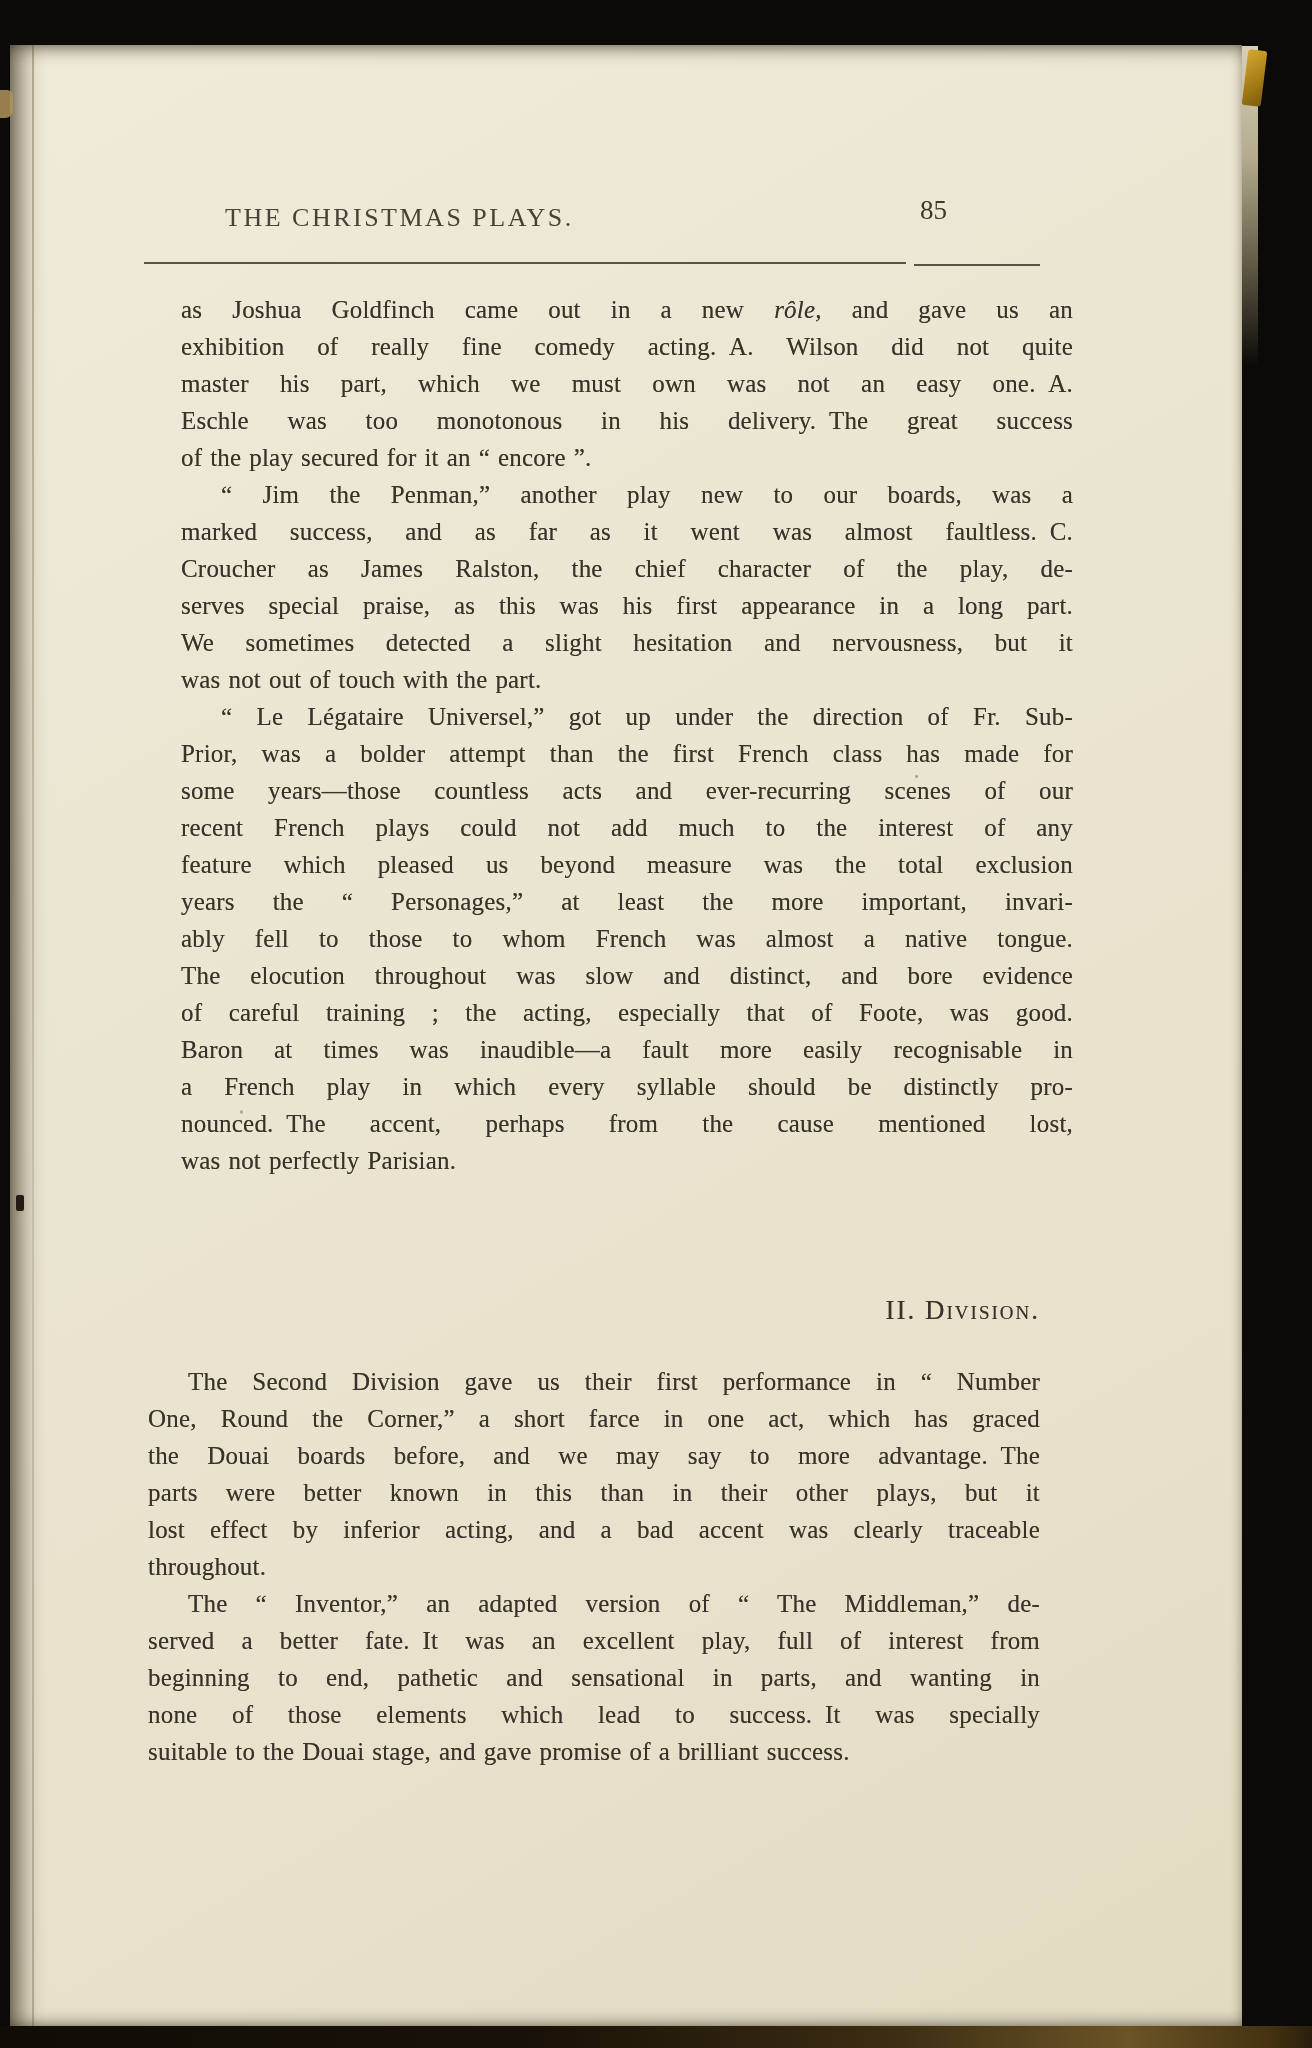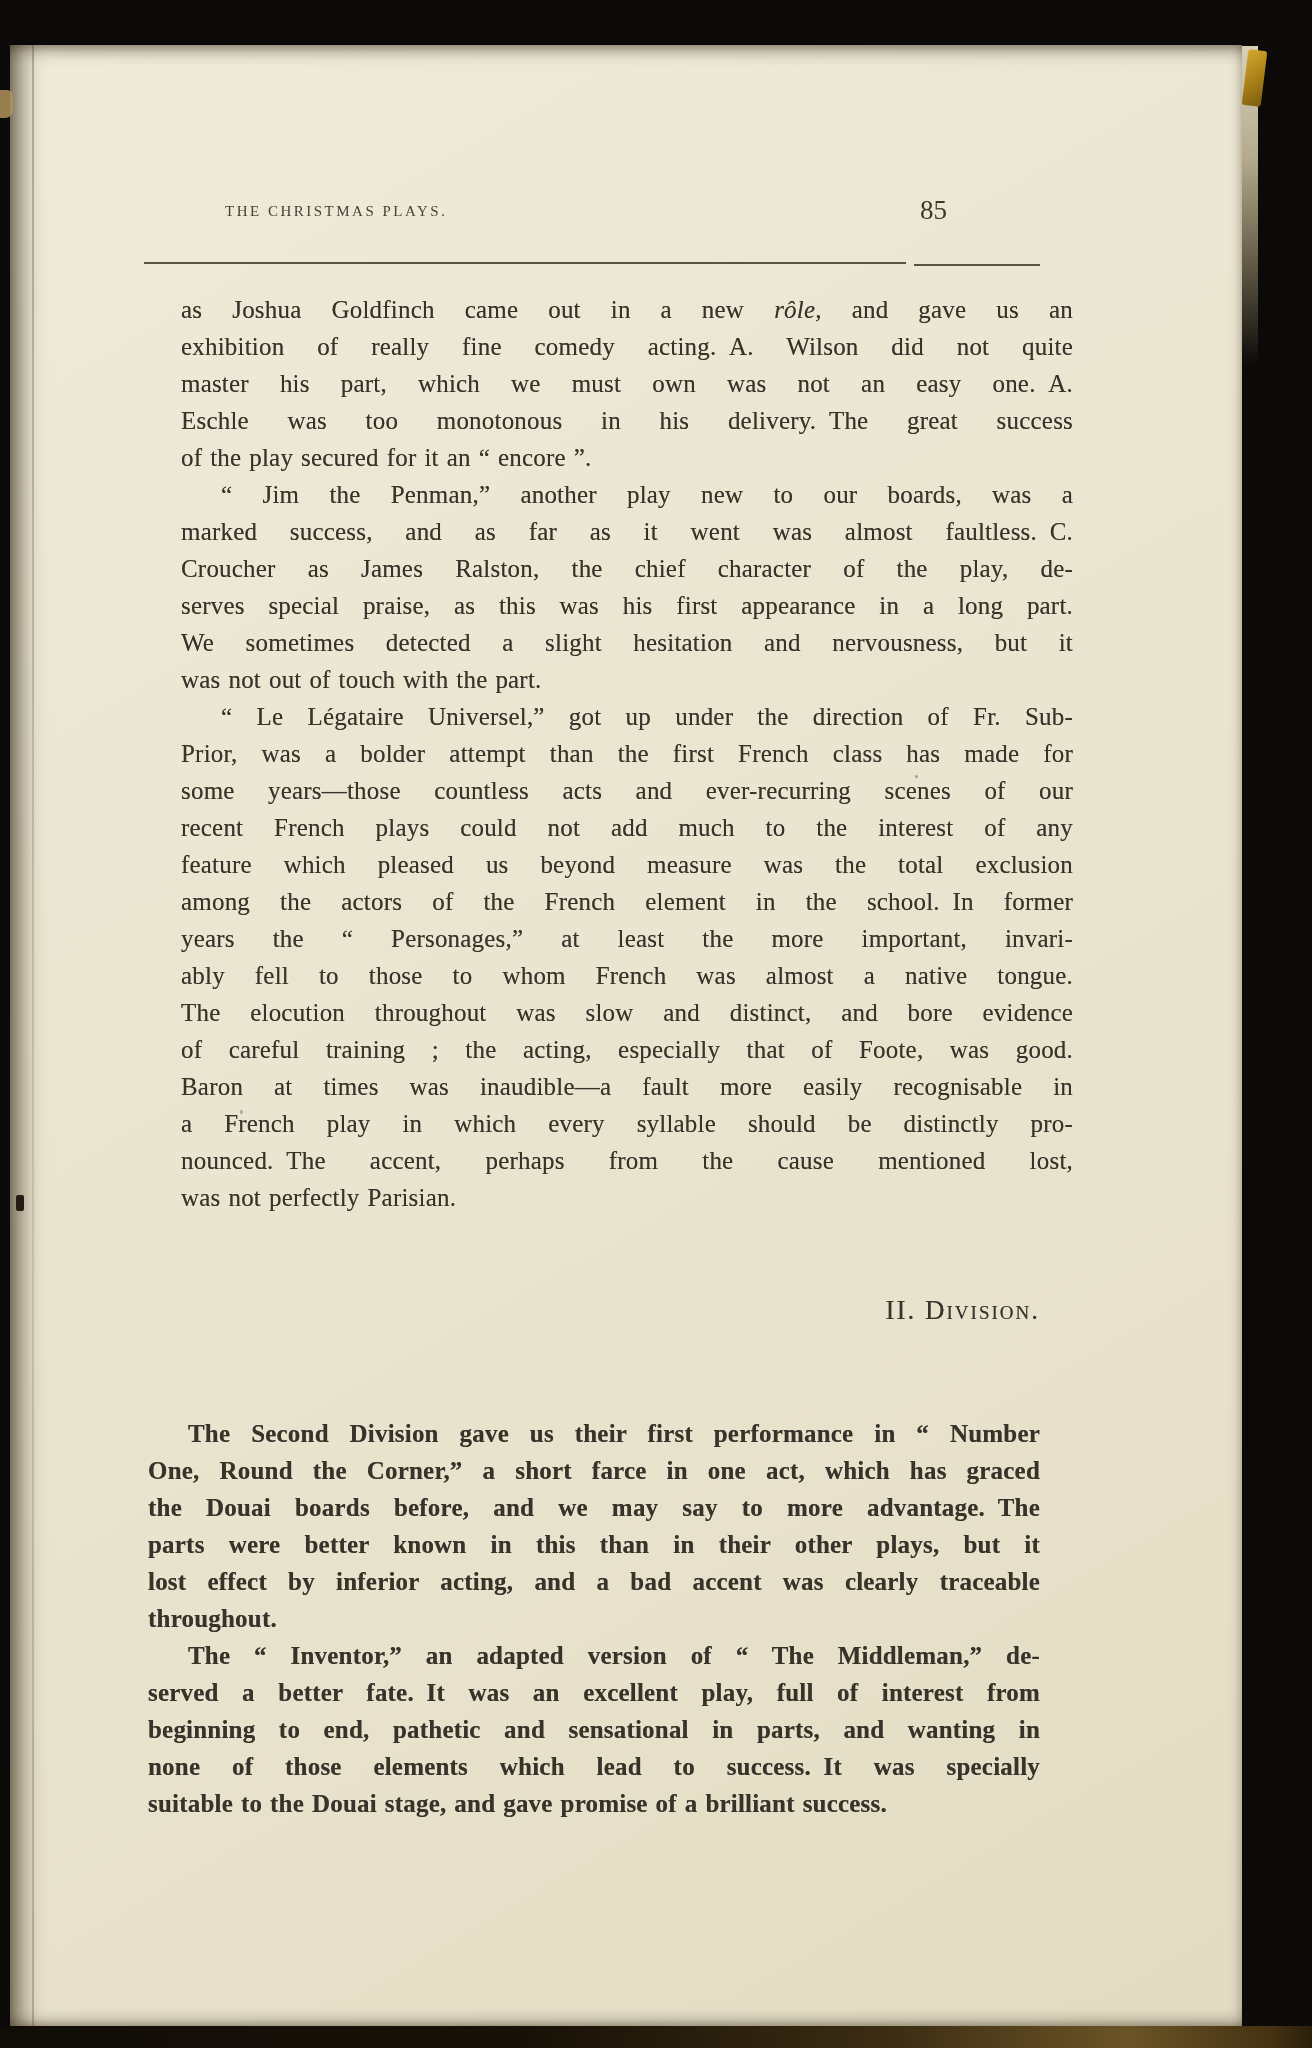--- a/index.html
+++ b/index.html
@@ -40,33 +40,33 @@
     position:absolute; left:0; bottom:0; width:1312px; height:22px;
     background:linear-gradient(to right,#100d07 0%,#181107 40%,#3c2d13 68%,#6b5426 86%,#433111 97%,#2a1f0b 100%);
   }
   .speck { position:absolute; background:#241c12; border-radius:2px; }
   .speck.s1 { left:6px;  top:1150px; width:8px;  height:16px; }
   .speck.s2 { left:905px; top:730px; width:3px; height:3px; opacity:.35; border-radius:50%; }
   .speck.s3 { left:230px; top:1065px; width:3px; height:4px; opacity:.3; border-radius:50%; }
   
   .running-head {
     position:absolute; left:215px; top:158px;
-    font-size:15px; letter-spacing:2.5px; color:#474137;
+    font-size:26px; letter-spacing:2.5px; color:#474137;
     white-space:nowrap;
   }
   .folio {
     position:absolute; left:910px; top:150px; width:110px;
     font-size:27px; text-align:left; color:#3c362c;
   }
   .rule-a, .rule-b { position:absolute; height:2px; background:#5a5345; }
   .rule-a { left:134px; top:217px; width:762px; }
   .rule-b { left:904px; top:219px; width:126px; }
   .text-block { position:absolute; left:138px; width:892px; color:#38322a; }
   .block-a { top:246px;margin-left:33px; }
-  .block-b { top:1370px;font-weight:bold; }
+  .block-b { top:1318px; }
   .line {
     font-size:25px; line-height:37px; letter-spacing:.2px; word-spacing:1.5px;
     text-align:justify; text-align-last:justify;
     text-shadow:0 0 .6px rgba(56,50,42,.55);
   }
   .line.last { text-align:right; text-align-last:left; }
   .line.indent { text-indent:40px; }
   .section-heading {
     position:absolute; left:138px; top:1250px; width:892px;
     text-align:right; font-variant:small-caps;
@@ -98,21 +98,20 @@
         <div class="line">serves special praise, as this was his first appearance in a long part.</div>
         <div class="line">We sometimes detected a slight hesitation and nervousness, but it</div>
         <div class="line last">was not out of touch with the part.</div>
       </div>
       <div>
         <div class="line indent">“ Le Légataire Universel,” got up under the direction of Fr. Sub-</div>
         <div class="line">Prior, was a bolder attempt than the first French class has made for</div>
         <div class="line">some years—those countless acts and ever-recurring scenes of our</div>
         <div class="line">recent French plays could not add much to the interest of any</div>
         <div class="line">feature which pleased us beyond measure was the total exclusion</div>
-        <div class="line">among the actors of the French element in the school. In former</div>
         <div class="line">years the “ Personages,” at least the more important, invari-</div>
         <div class="line">ably fell to those to whom French was almost a native tongue.</div>
         <div class="line">The elocution throughout was slow and distinct, and bore evidence</div>
         <div class="line">of careful training ; the acting, especially that of Foote, was good.</div>
         <div class="line">Baron at times was inaudible—a fault more easily recognisable in</div>
         <div class="line">a French play in which every syllable should be distinctly pro-</div>
         <div class="line">nounced. The accent, perhaps from the cause mentioned lost,</div>
         <div class="line last">was not perfectly Parisian.</div>
       </div>
     </div>

